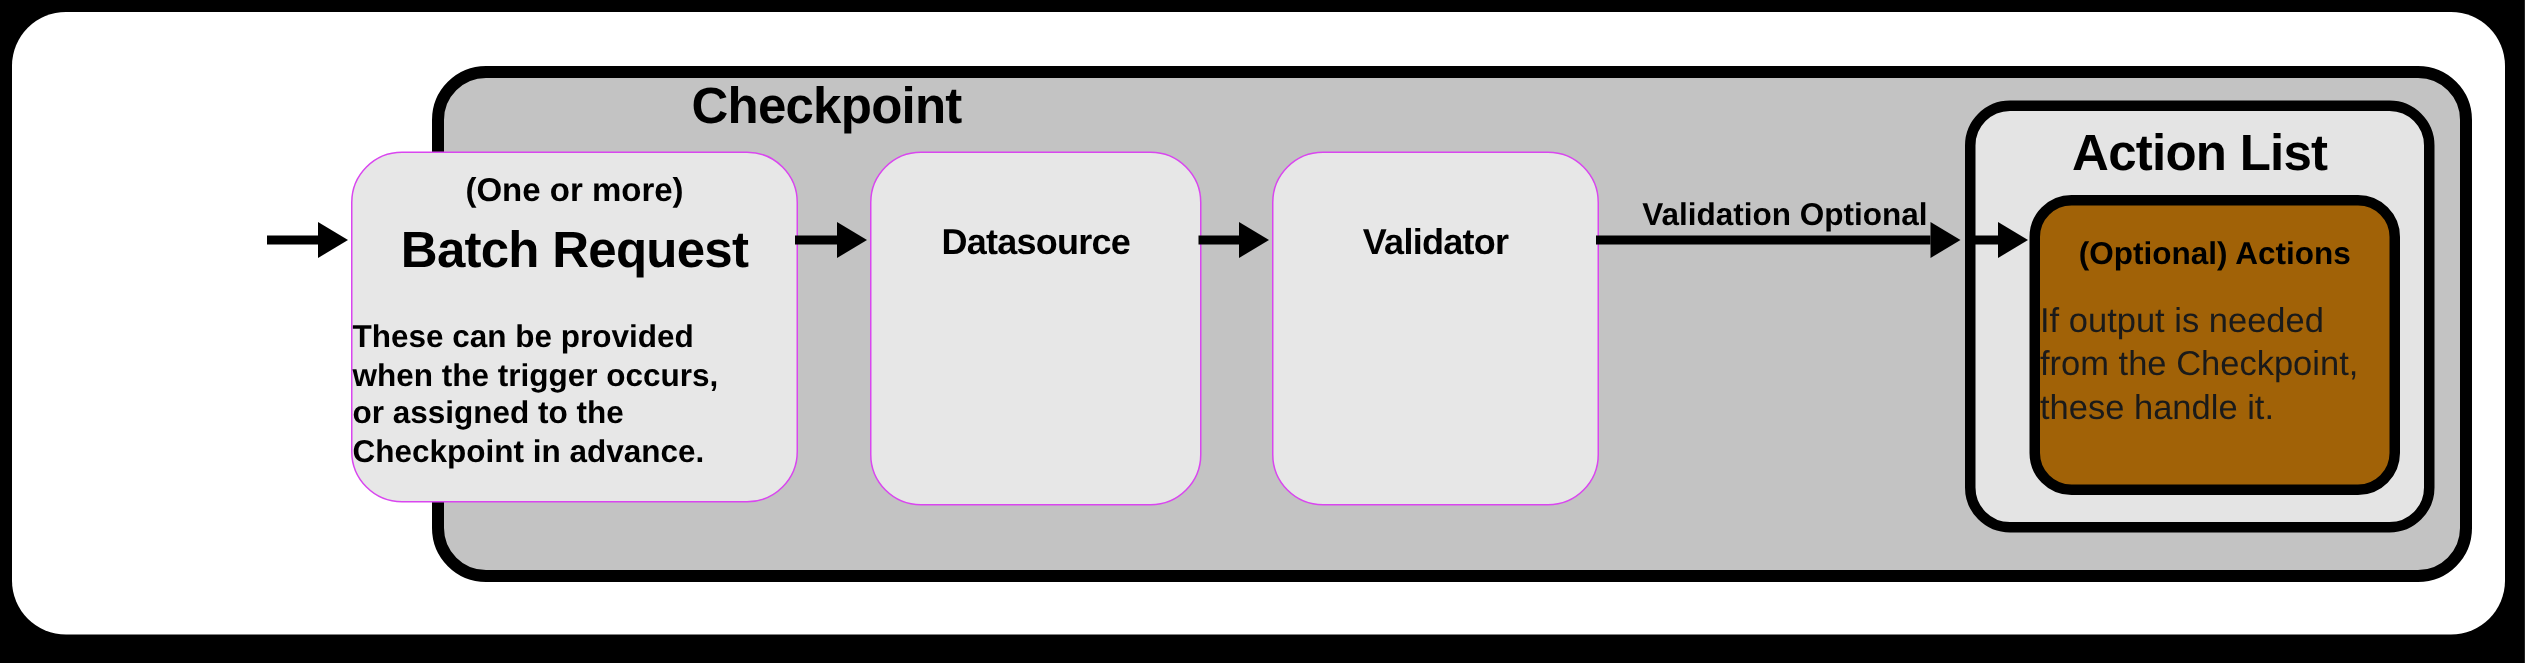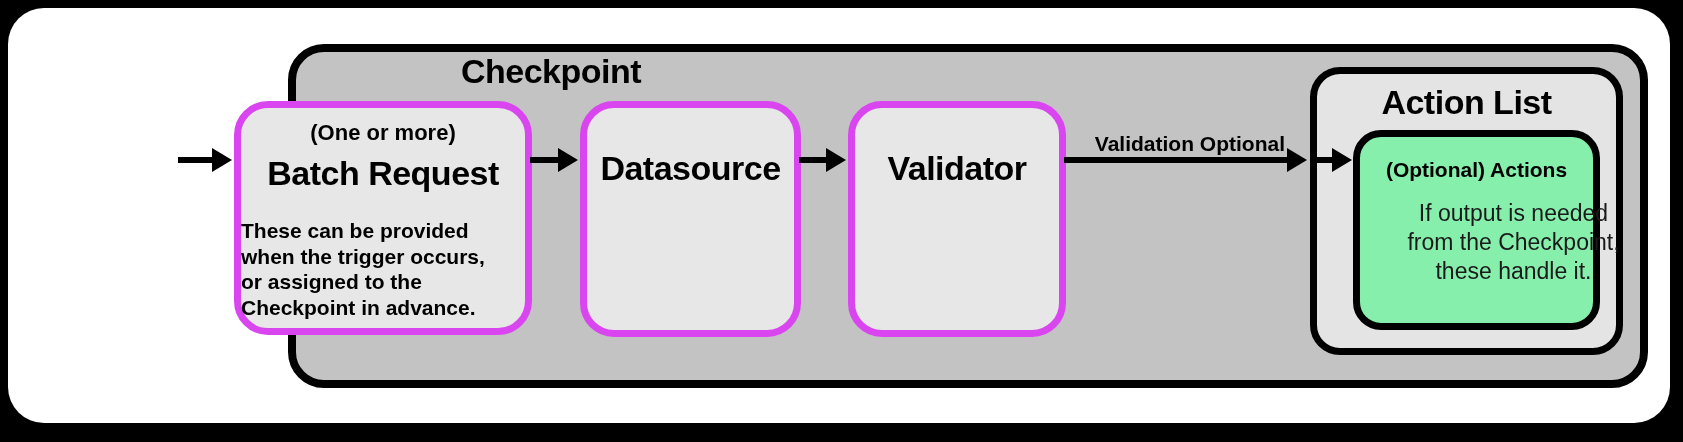--- a/index.html
+++ b/index.html
@@ -43,21 +43,21 @@
     border: 7px solid #000;
     border-radius: 26px;
     display: flex; align-items: center; justify-content: center;
     z-index: 3;
   }
   #trigger .box-label {
     font-size: 22px; font-weight: bold; color: #000;
   }
   .node {
     background: #e7e7e7;
-    border: 7px solid #d946ef;
+    border: 1px solid #d946ef;
     border-radius: 34px;
     z-index: 3;
   }
   #batch-request { left: 234px; top: 101px; width: 298px; height: 234px; }
   #batch-request .subtitle {
     position: absolute; left: 0; top: 10px; width: 100%;
     text-align: center; font-size: 22px; font-weight: bold;
     line-height: 30px; color: #000;
   }
   #batch-request .big-title {
@@ -67,51 +67,51 @@
   }
   #batch-request .body-text {
     position: absolute; left: 0; top: 110px; width: 100%;
     text-align: left; font-size: 21px; font-weight: bold;
     line-height: 25.5px; color: #000; white-space: pre-line;
   }
   #datasource { left: 580px; top: 101px; width: 221px; height: 236px; }
   #validator  { left: 848px; top: 101px; width: 218px; height: 236px; }
   .node .center-title {
     position: absolute; left: 0; top: 38px; width: 100%;
-    text-align: center; font-size: 34px; font-weight: bold;
+    text-align: center; font-size: 24px; font-weight: bold;
     line-height: 44px; letter-spacing: -0.5px; color: #000;
   }
   #action-list {
     left: 1310px; top: 67px; width: 313px; height: 288px;
     background: #e4e4e4;
     border: 7px solid #000;
     border-radius: 30px;
     z-index: 3;
   }
   #action-list-title {
     position: absolute; left: 0; top: 9px; width: 100%;
     text-align: center; font-size: 34px; font-weight: bold;
     line-height: 38px; letter-spacing: -0.5px; color: #000000;
   }
   #optional-actions {
     position: absolute; left: 36px; top: 56px; width: 247px; height: 200px;
-    background: #86efac;
+    background: #a16207;
     border: 7px solid #000;
     border-radius: 28px;
     box-sizing: border-box;
   }
   #optional-actions .oa-title {
     position: absolute; left: 0; top: 19px; width: 100%;
     text-align: center; font-size: 21px; font-weight: bold;
     line-height: 28px; color: #000;
   }
   #optional-actions .oa-body {
     position: absolute; left: 0; top: 62px; width: 100%;
-    text-align: center; font-size: 23px; font-weight: normal;
-    line-height: 29px; color: #1a1a1a; white-space: pre-line; padding-left: 37px;
+    font-size: 23px; font-weight: normal;
+    line-height: 29px; color: #1a1a1a; white-space: pre-line;
   }
   #validation-results-label {
     left: 1070px; top: 131px; width: 215px;
     text-align: right;
     font-size: 21px; font-weight: bold; color: #000;
     line-height: 26px;
     z-index: 4;
   }
   .arrow {
     position: absolute; top: 148px; height: 24px;

